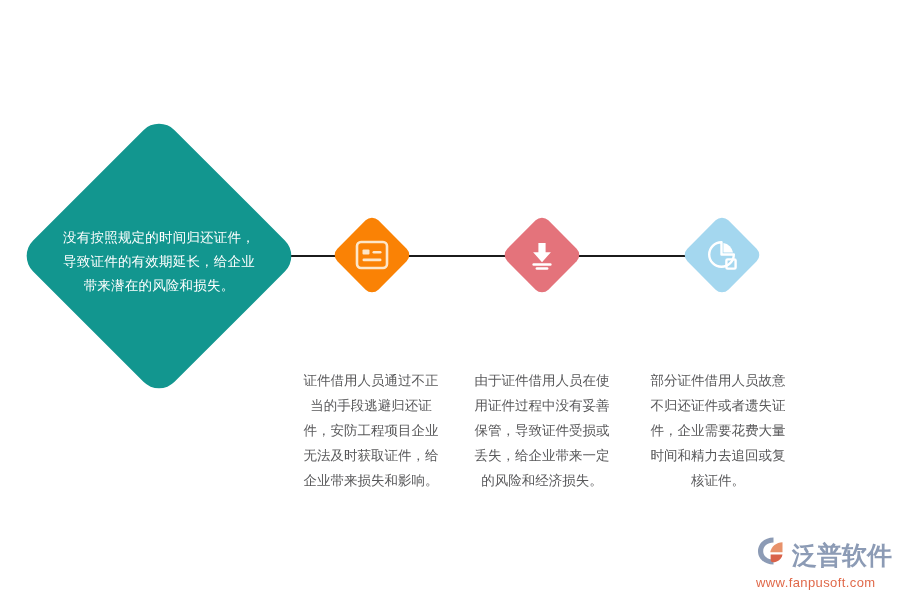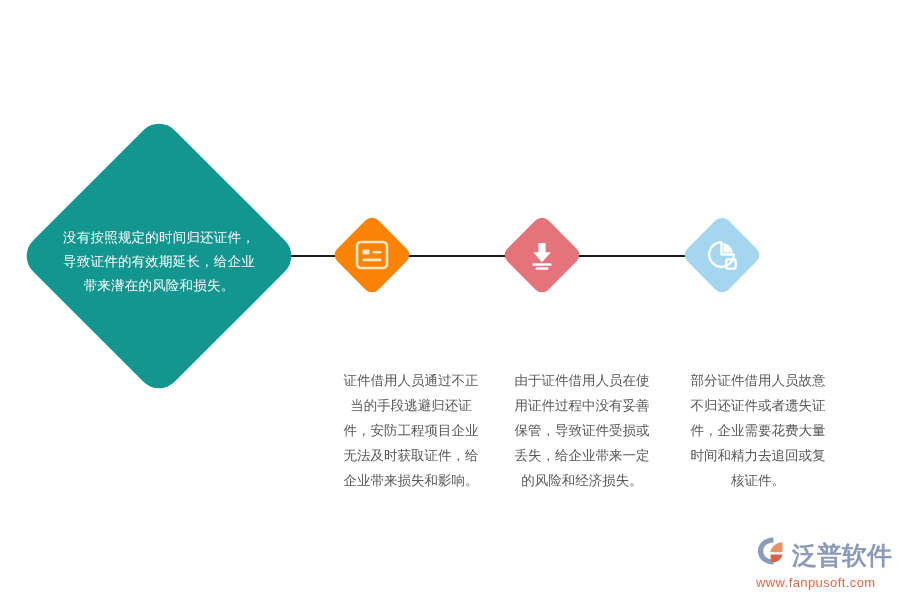--- a/index.html
+++ b/index.html
@@ -83,21 +83,20 @@
 
   
   .col {
     position: absolute;
     top: 368px;
     width: 136px;
     color: #58585a;
     font-size: 13.5px;
     line-height: 25px;
     text-align: center;
-    margin-left: 40px;
   }
   .col.p1 { left: 303px; }
   .col.p2 { left: 474px; }
   .col.p3 { left: 650px; }
 
   
   .logo {
     position: absolute;
     left: 756px;
     top: 534px;

